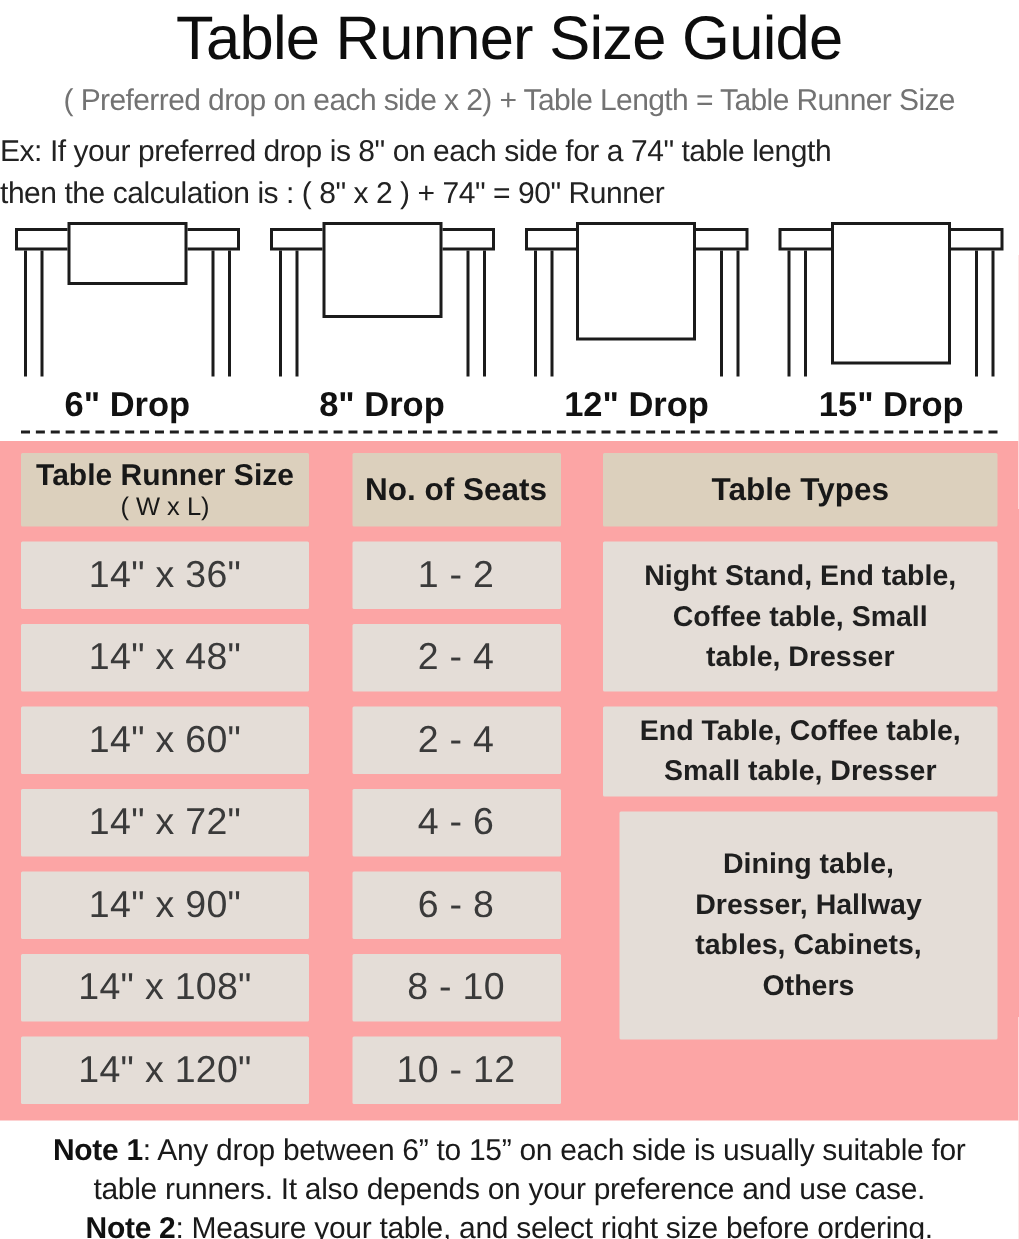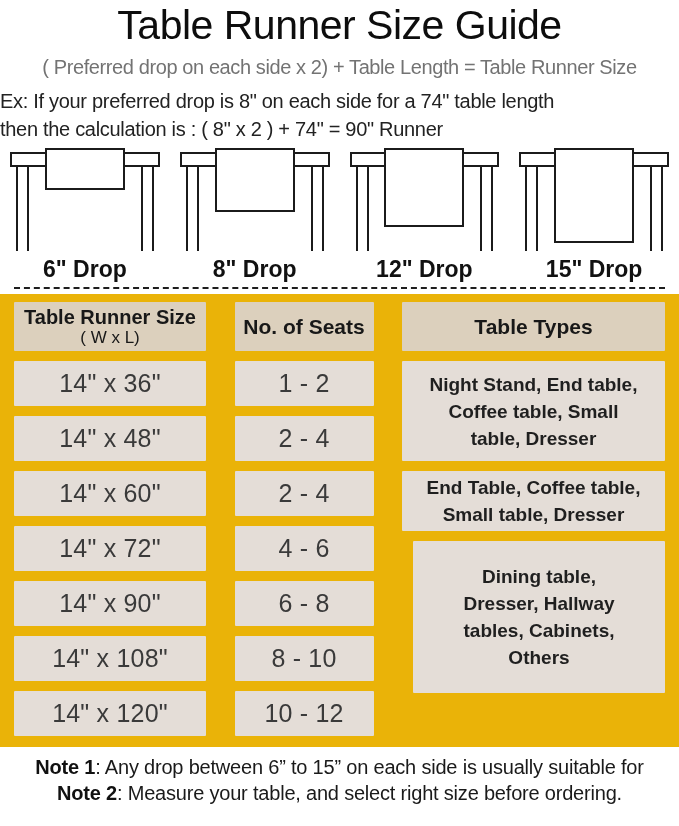--- a/index.html
+++ b/index.html
@@ -56,21 +56,21 @@
   }
   .dashed-sep {
     margin: 3px 14px 0 14px;
     border-top: 2.5px dashed #1e1e1e;
     height: 0;
   }
 
   
   .size-panel {
     margin-top: 5px; height: 453px;
-    background: #eab308;
+    background: #fca5a5;
     padding: 8px 14px 10px 14px;
   }
   .cols { display: flex; justify-content: space-between; }
   .col { display: flex; flex-direction: column; }
   .col-1 { width: 192px; }
   .col-2 { width: 139px; }
   .col-3 { width: 263px; }
 
   .hdr {
     height: 49px; background: #dcd0bd; border-radius: 1px;
@@ -190,16 +190,17 @@
 Dresser, Hallway
 tables, Cabinets,
 Others</div>
       </div>
 
     </div>
   </div>
 
   <div class="notes">
     <div class="note-line"><span class="note-bold">Note 1</span><span>: Any drop between 6” to 15” on each side is usually suitable for</span></div>
+    <div class="note-line">table runners. It also depends on your preference and use case.</div>
     <div class="note-line"><span class="note-bold">Note 2</span><span>: Measure your table, and select right size before ordering.</span></div>
   </div>
 
 </div>
 
 </body></html>

